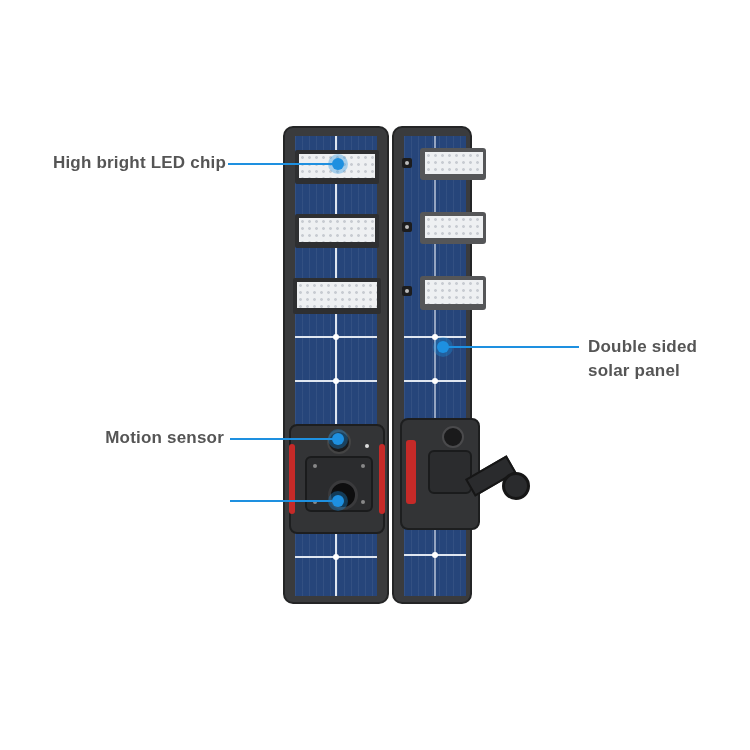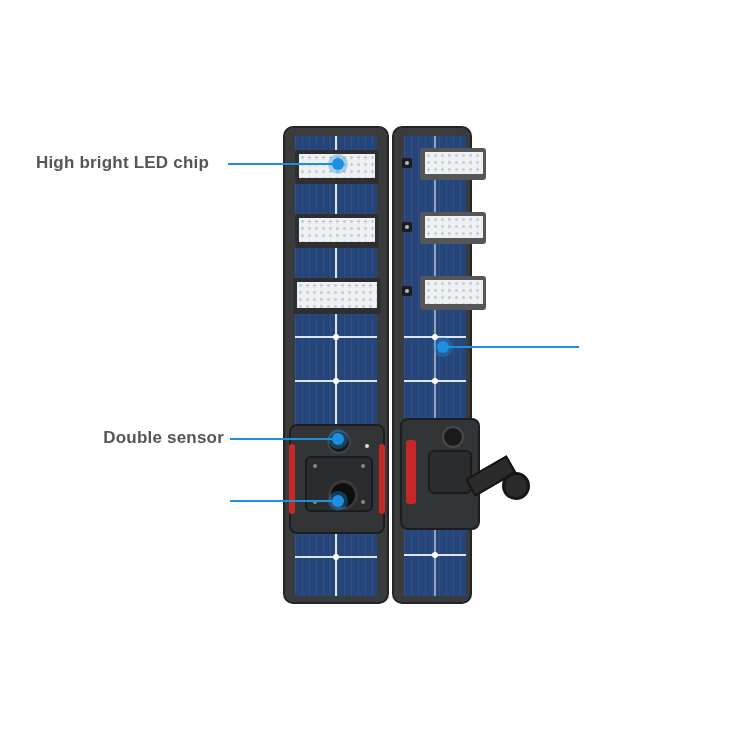--- a/index.html
+++ b/index.html
@@ -99,29 +99,31 @@
 <div class="led-side" style="left:420px;top:212px;width:66px;height:32px;">
     <div class="chips"></div>
   </div>
 <div class="led-side" style="left:420px;top:276px;width:66px;height:34px;">
     <div class="chips"></div>
   </div>
 
 <div class="bracket-arm" style="left:470px;top:478px;width:44px;height:16px;transform:rotate(-30deg);"></div>
 <div class="hole" style="left:502px;top:472px;width:22px;height:22px;background:#2a2b2d;border:3px solid #161616;"></div>
 
-<div class="label right" style="left:7px;top:151px;width:202px;">High bright LED chip</div>
+<div class="label right" style="left:24px;top:151px;width:202px;">High bright LED chip</div>
 <div class="leader" style="left:228px;top:163px;width:110px;"></div>
 <div class="dot" style="left:332px;top:158px;"></div>
 
 <div class="label" style="left:588px;top:335px;">
+  <div>Double sided</div>
+  <div>solar panel</div>
 </div>
 <div class="leader" style="left:443px;top:346px;width:136px;"></div>
 <div class="dot" style="left:437px;top:341px;"></div>
 
-<div class="label right" style="left:40px;top:426px;width:184px;">Double sensor</div>
+<div class="label right" style="left:40px;top:426px;width:184px;">Motion sensor</div>
 <div class="leader" style="left:230px;top:438px;width:108px;"></div>
 <div class="dot" style="left:332px;top:433px;"></div>
 
 <div class="label right" style="left:40px;top:489px;width:184px;">
 </div>
 <div class="leader" style="left:230px;top:500px;width:108px;"></div>
 <div class="dot" style="left:332px;top:495px;"></div>
 
 </body></html>

